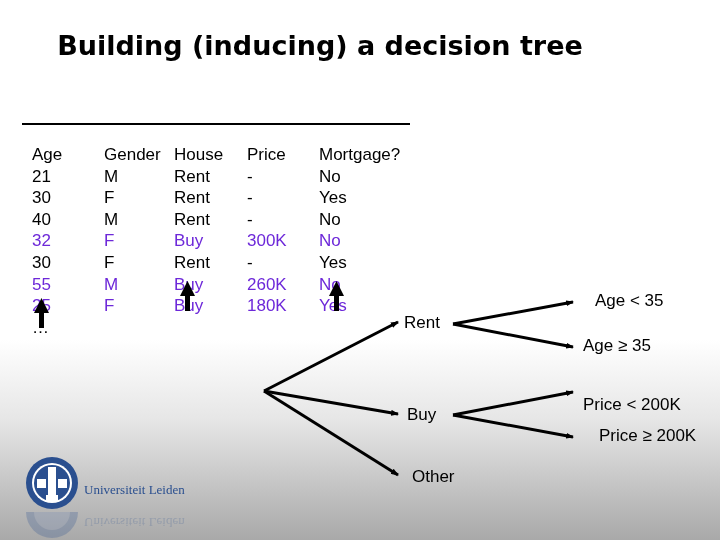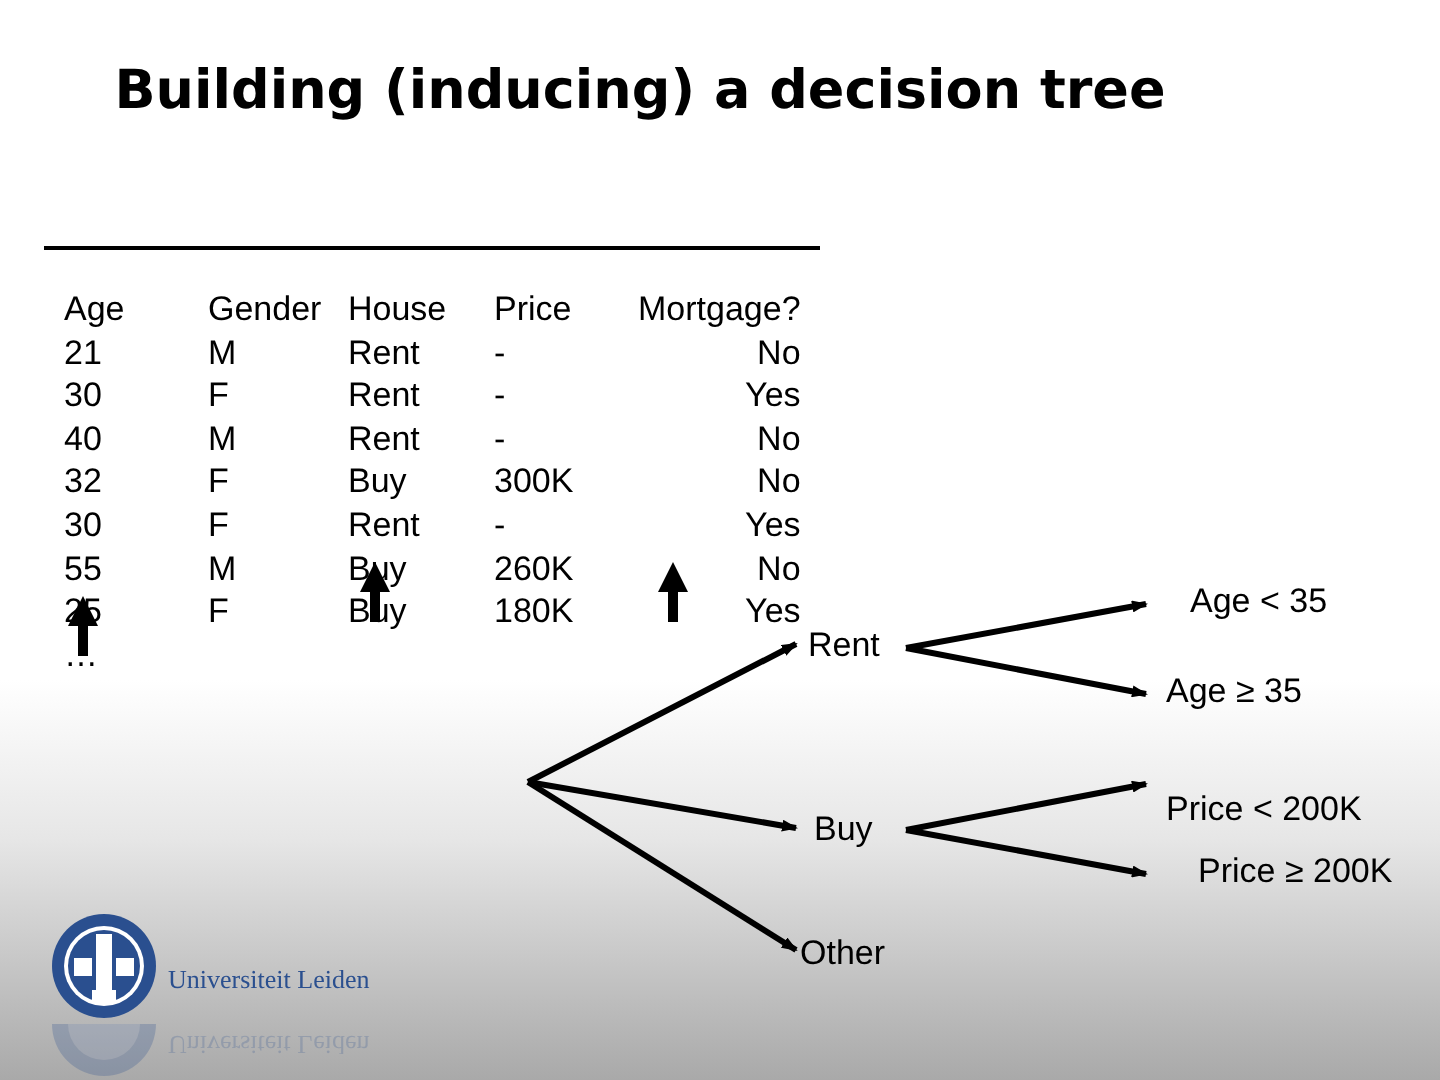--- a/index.html
+++ b/index.html
@@ -9,21 +9,21 @@
       font-family: "Liberation Sans", sans-serif;
       color: #000;
     }
     .title {
       position: absolute; left: 0; top: 30px; width: 640px; text-align: center;
       font-family: "DejaVu Sans", sans-serif; font-weight: bold; font-size: 27px;
     }
     .table { position: absolute; left: 32px; top: 100px; font-size: 17px; line-height: 21.6px; }
     .col { position: absolute; top: 0; white-space: nowrap; margin-top: 44px; }
     .row { height: 21.6px; }
-    .faded { color: #000000; }
+    .faded { color: #6d28d9; }
     .header-rule {
       position: absolute; left: 22px; top: 123px; width: 388px; height: 2px; background: #000;
     }
     svg.tree { position: absolute; left: 0; top: 0; }
     .node { position: absolute; font-size: 17px; white-space: nowrap; }
     .logo { position: absolute; left: 24px; top: 455px; }
     .logo-text {
       position: absolute; left: 84px; top: 482px; font-family: "Liberation Serif", serif;
       font-size: 13px; color: #2a4f8f; white-space: nowrap;
     }
@@ -75,21 +75,21 @@
   <div class="col" style="left:215px;">
     <div class="row">Price</div>
     <div class="row">-</div>
     <div class="row">-</div>
     <div class="row">-</div>
     <div class="row faded">300K</div>
     <div class="row">-</div>
     <div class="row faded">260K</div>
     <div class="row faded">180K</div>
   </div>
-  <div class="col" style="left:287px;text-align:right;">
+  <div class="col" style="left:287px;">
     <div class="row">Mortgage?</div>
     <div class="row">No</div>
     <div class="row">Yes</div>
     <div class="row">No</div>
     <div class="row faded">No</div>
     <div class="row">Yes</div>
     <div class="row faded">No</div>
     <div class="row faded">Yes</div>
   </div>
 </div>
@@ -123,21 +123,21 @@
     <line x1="453" y1="324" x2="573" y2="302" marker-end="url(#ah)"></line>
     <line x1="453" y1="324" x2="573" y2="347" marker-end="url(#ah)"></line>
 
     <line x1="453" y1="415" x2="573" y2="392" marker-end="url(#ah)"></line>
     <line x1="453" y1="415" x2="573" y2="437" marker-end="url(#ah)"></line>
   </g>
 </svg>
 
 <div class="node" style="left:404px; top:313px;">Rent</div>
 <div class="node" style="left:407px; top:405px;">Buy</div>
-<div class="node" style="left:400px; top:467px;">Other</div>
+<div class="node" style="left:412px; top:467px;">Other</div>
 <div class="node" style="left:583px; top:291px;margin-left:12px;">Age &lt; 35</div>
 <div class="node" style="left:583px; top:336px;">Age ≥ 35</div>
 <div class="node" style="left:583px; top:395px;">Price &lt; 200K</div>
 <div class="node" style="left:599px; top:426px;">Price ≥ 200K</div>
 
 <svg class="logo" width="56" height="56">
   <circle cx="28" cy="28" r="26" fill="#2a4f8f"></circle>
   <circle cx="28" cy="28" r="20" fill="#ffffff"></circle>
   <circle cx="28" cy="28" r="18" fill="#2a4f8f"></circle>
   <rect x="24" y="12" width="8" height="30" fill="#ffffff"></rect>

